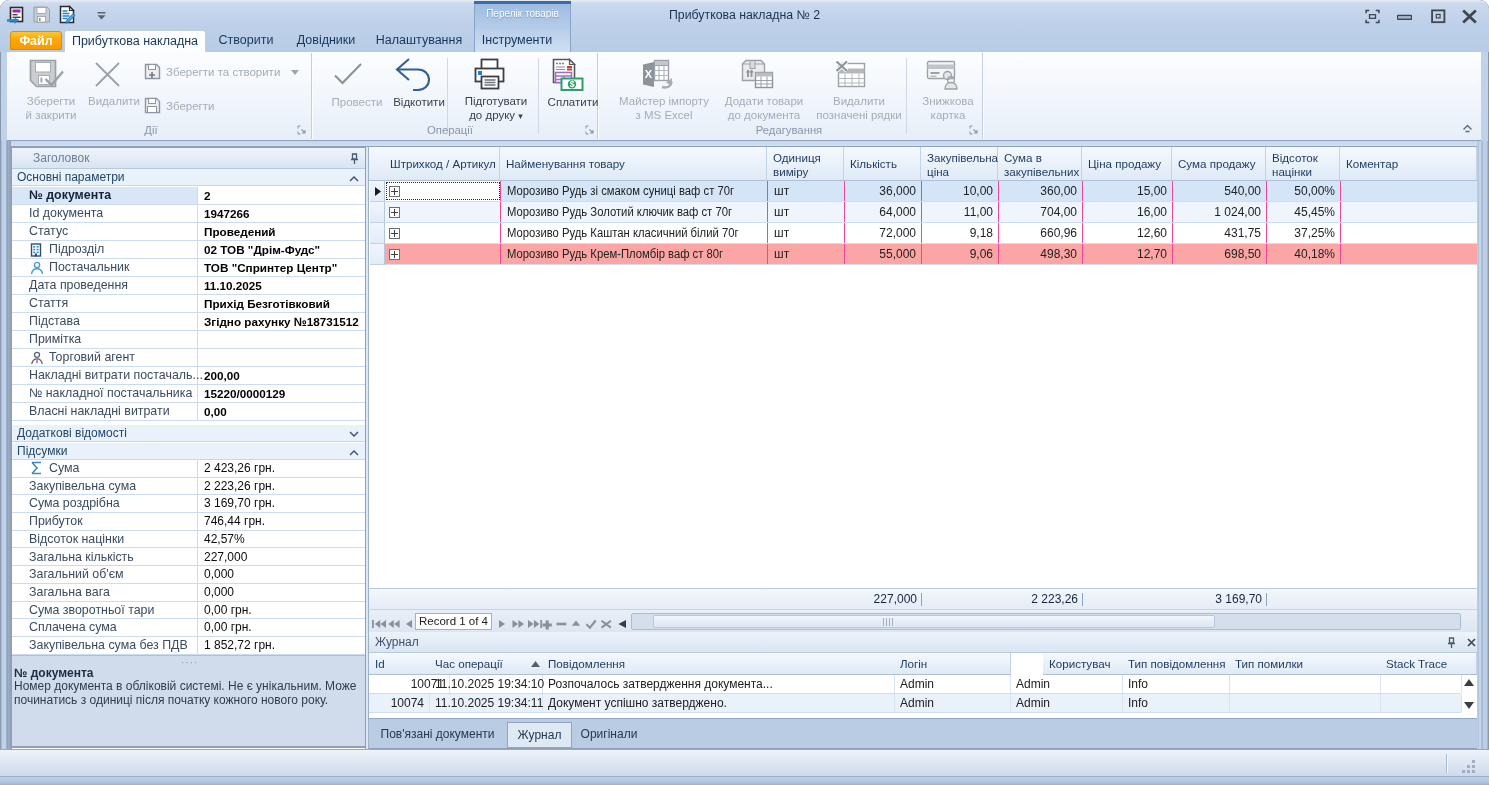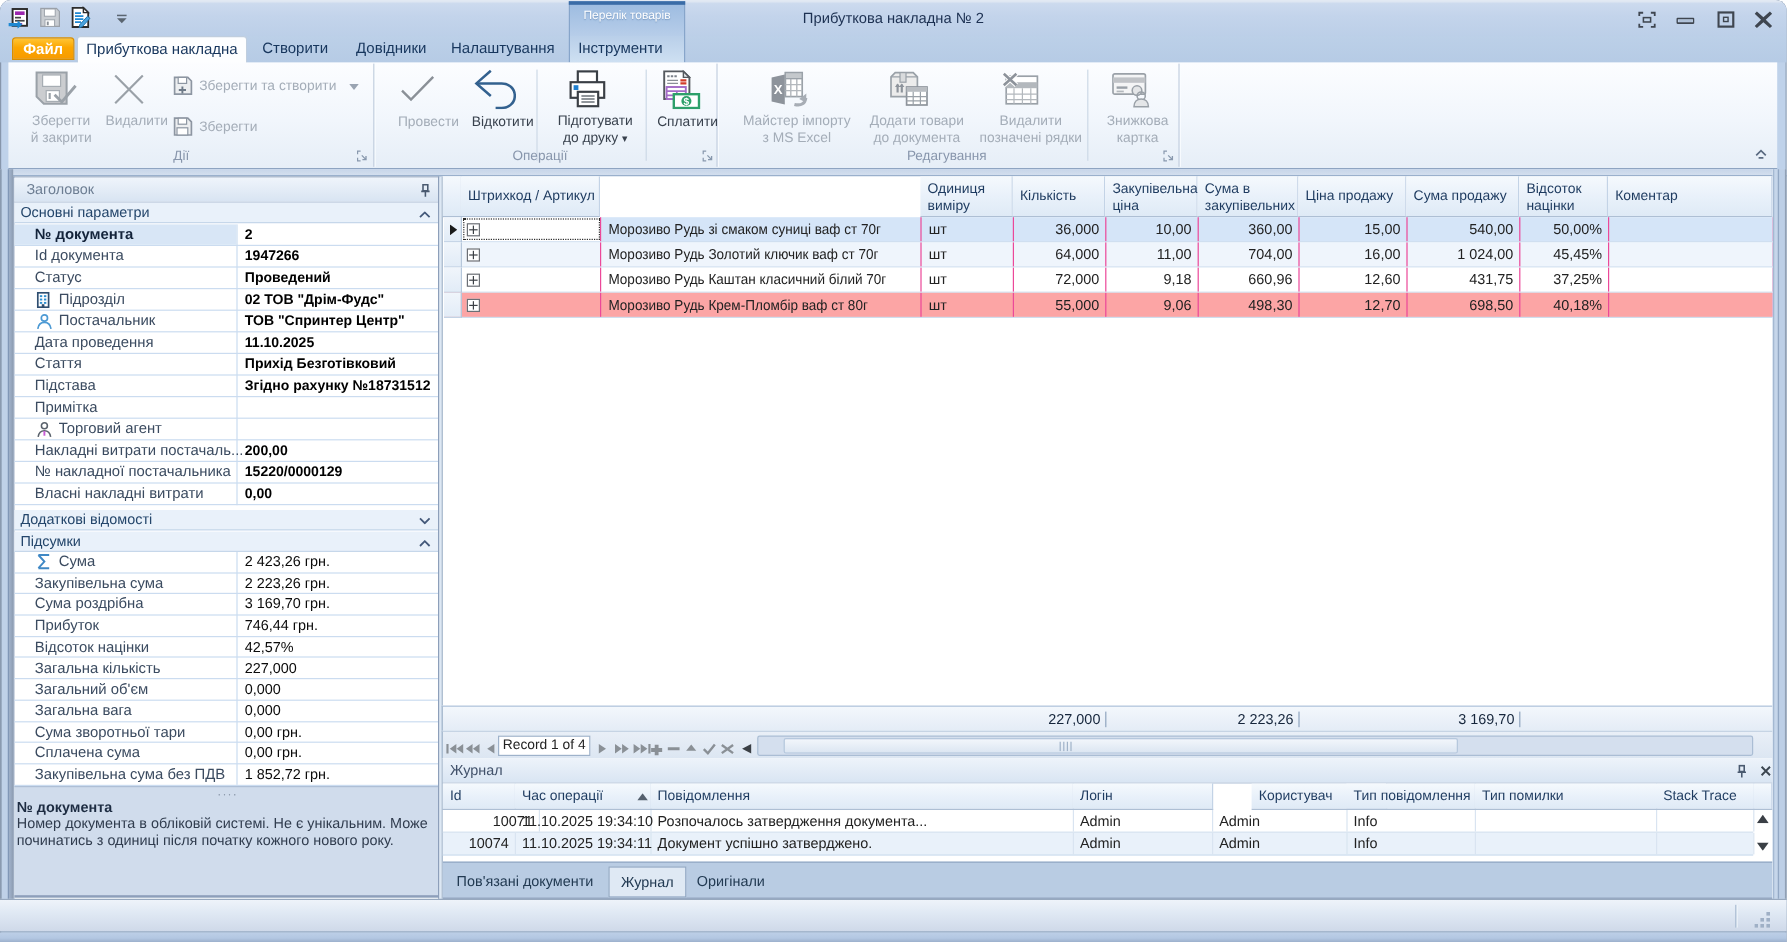--- a/index.html
+++ b/index.html
@@ -247,21 +247,21 @@
         <rect x="4.5" y="15.5" width="6" height="1.4" fill="#b3b8bd"></rect>
         <circle cx="21.5" cy="15.5" r="4" fill="#e4e6e8" stroke="#9aa1a8" stroke-width="1.3"></circle>
         <circle cx="25" cy="20" r="3.4" fill="none" stroke="#9aa1a8" stroke-width="1.3"></circle>
         <path d="M19 29c0-4 2.5-6.5 6-6.5s6 2.5 6 6.5z" fill="#e4e6e8" stroke="#9aa1a8" stroke-width="1.3"></path>
       </svg>
 <div class="btxt dis" style="left:911px;top:43px;width:60px">Знижкова<br>картка</div>
 </div>
 <div id="content">
       <div class="a" style="left:0;top:0;width:1489px;height:6px;background:linear-gradient(#c7d5e9,#d3dfee);border-bottom:1px solid #8ba3c2"></div>
 <div id="lp">
-<div class="vcap"><span style="margin-left:10px">Заголовок</span>
+<div class="vcap"><span style="margin-left:21px">Заголовок</span>
 <svg class="a" style="left:338px;top:5px" width="9" height="12" viewBox="0 0 9 12">
             <path d="M2.5 1h4v5h-4zM1 6.5h7M4.5 6.5V11" stroke="#4a5a70" fill="none" stroke-width="1.3"></path>
           </svg></div>
 <div class="cat" style="top:21px"><span style="margin-left:5px">Основні параметри</span>
 <svg class="a" style="left:337px;top:7px" width="10" height="6" viewBox="0 0 10 6">
             <path d="M1 5l4-4 4 4" stroke="#44597a" stroke-width="1.5" fill="none"></path>
           </svg></div>
 
 <div class="a" style="left:185px;top:39px;width:1px;height:234px;background:#cbdcf0"></div>
 <div class="a" style="left:185px;top:312px;width:1px;height:194px;background:#cbdcf0"></div>
@@ -396,20 +396,23 @@
 <div class="a" style="left:169px;top:1px;color:#8a97a9;font-size:10px;letter-spacing:1px">····</div>
 <div class="a" style="left:2px;top:10px;color:#1d2c42;font-weight:bold">№ документа</div>
 <div class="a" style="left:2px;top:23px;width:348px;color:#303c4e;line-height:14px">Номер документа в обліковій системі. Не є унікальним. Може починатись з одиниці після початку кожного нового року.</div>
 </div>
 </div>
 <div id="grid">
 
 <div class="gh" style="left:0;width:16px"></div>
 <div class="gh" style="left:15px;width:116px">
           <div style="top:10px">Штрихкод / Артикул</div>
+        </div>
+<div class="gh" style="left:131px;width:267px">
+          <div style="top:10px">Найменування товару</div>
         </div>
 <div class="gh" style="left:398px;width:77px">
           <div style="top:4px">Одиниця<br>виміру</div>
         </div>
 <div class="gh" style="left:475px;width:77px">
           <div style="top:10px">Кількість</div>
         </div>
 <div class="gh" style="left:552px;width:77px">
           <div style="top:4px">Закупівельна<br>ціна</div>
         </div>

